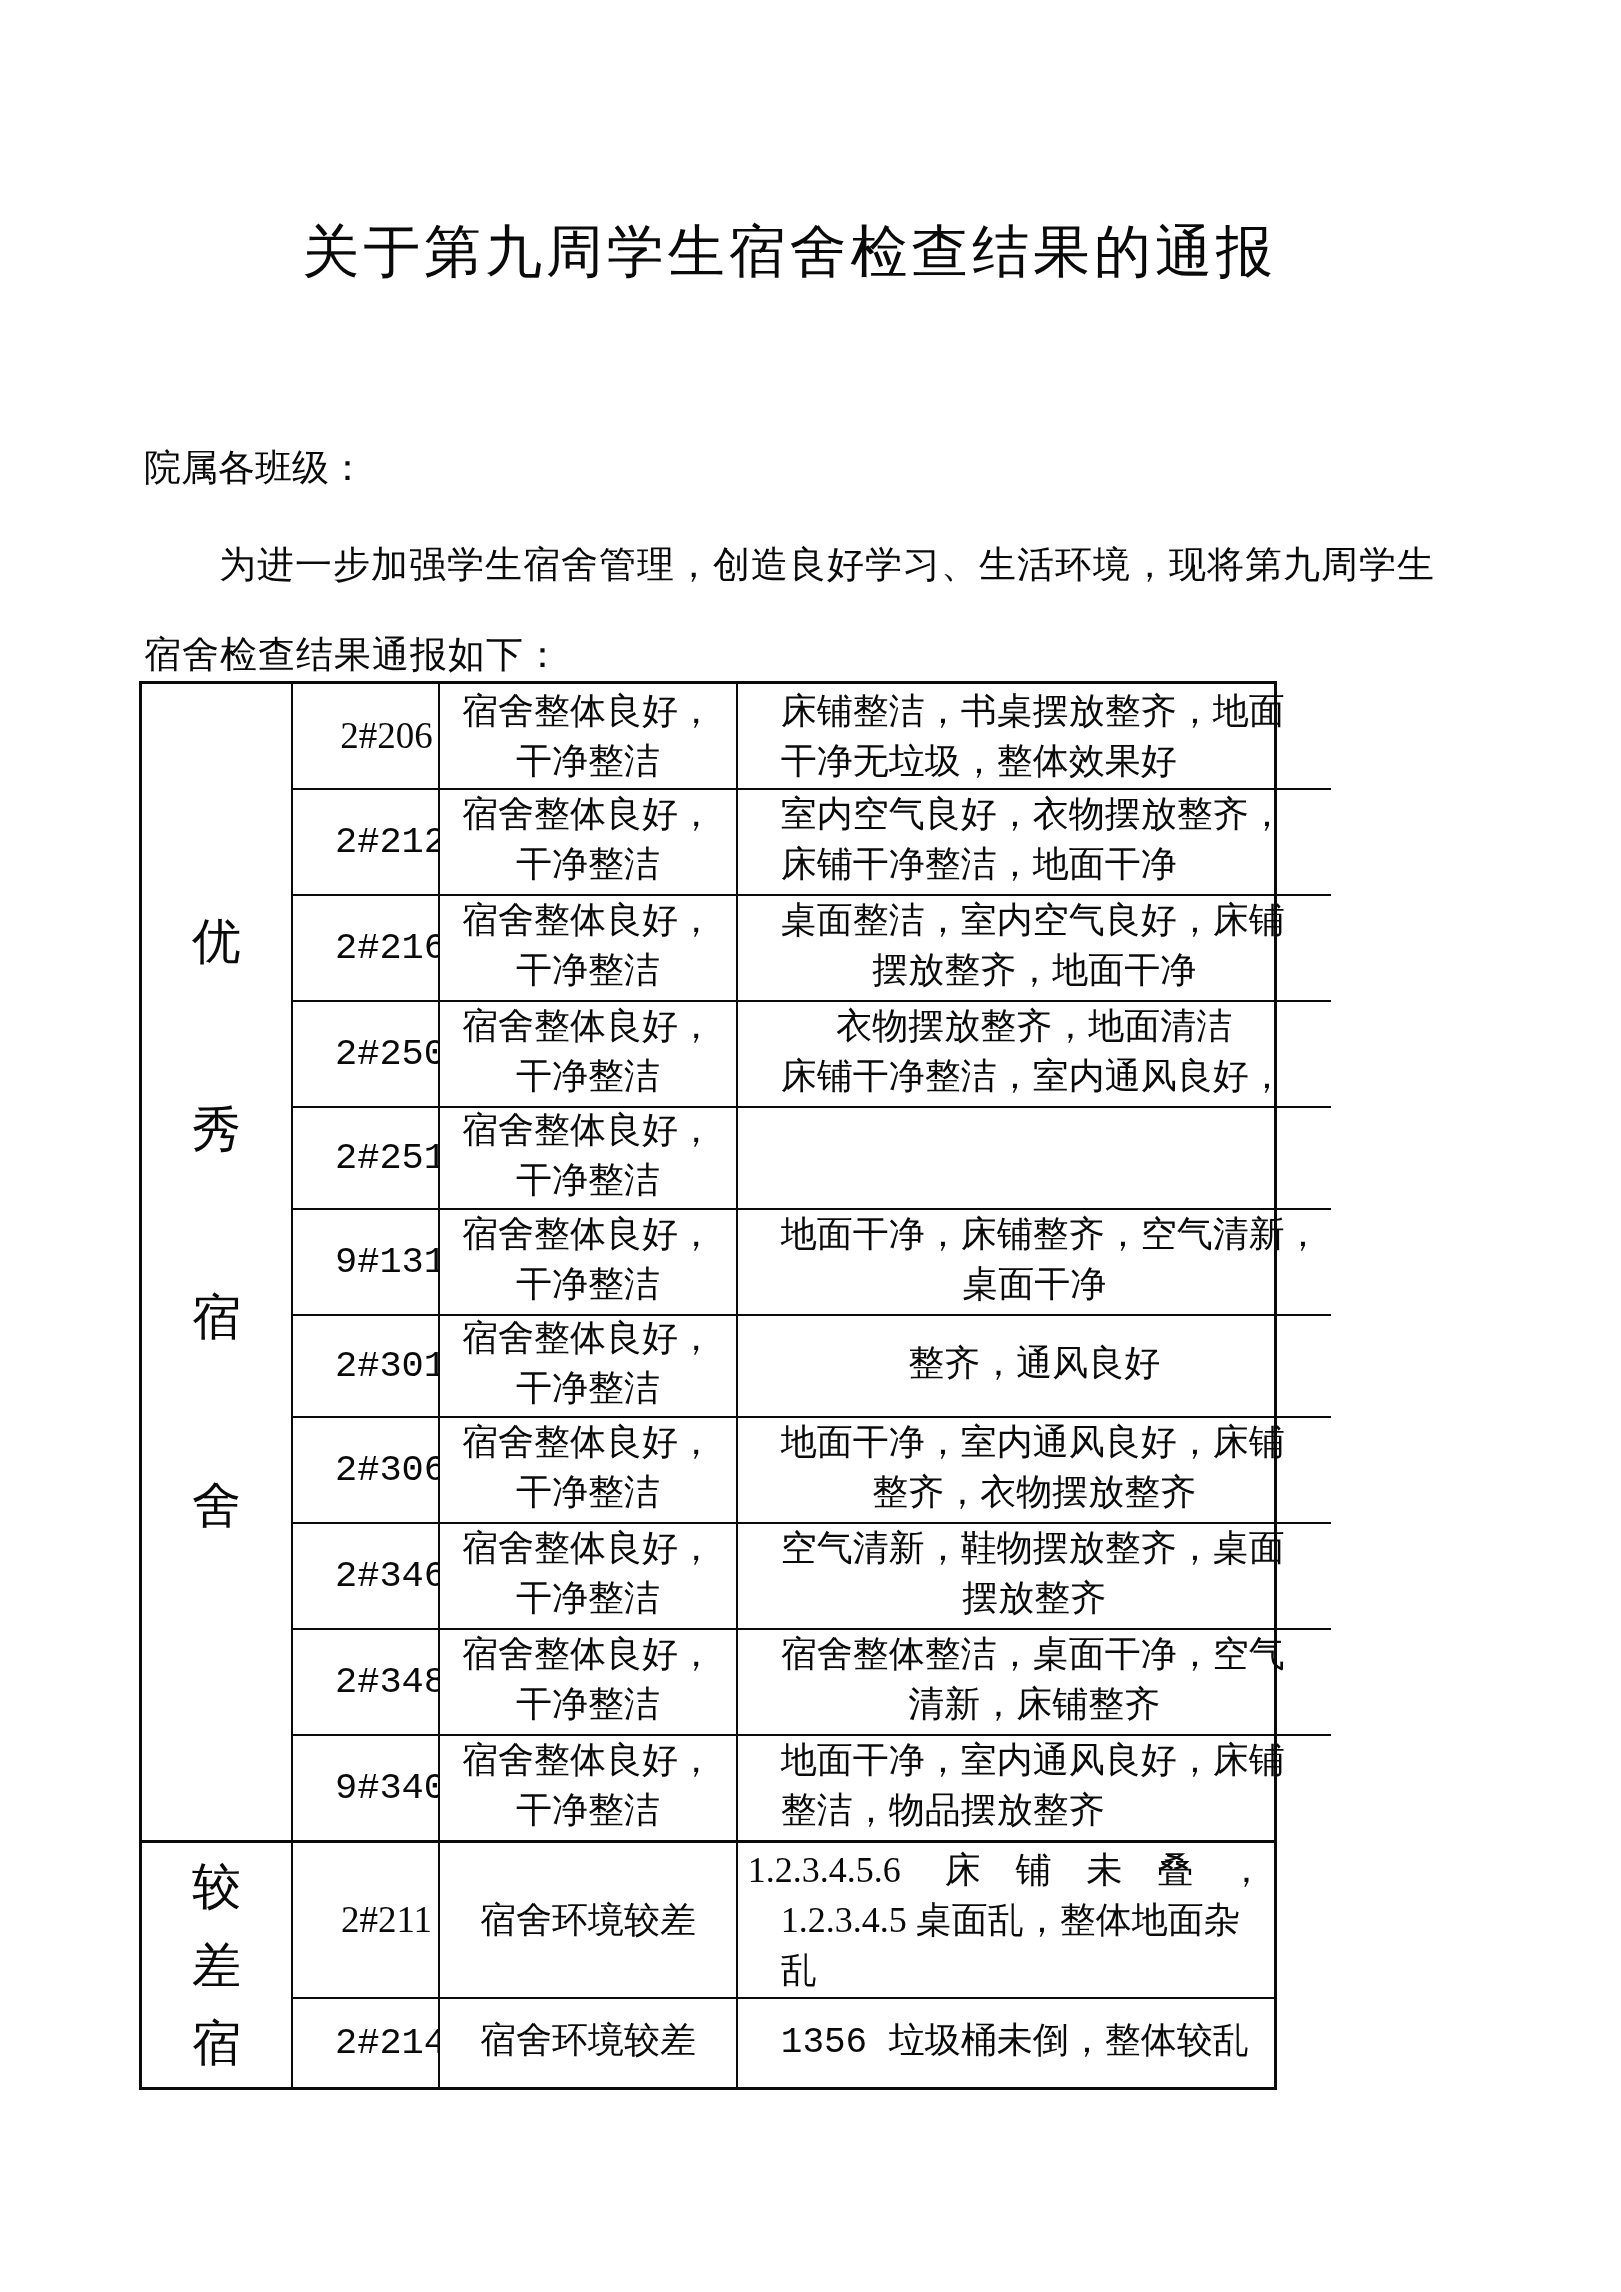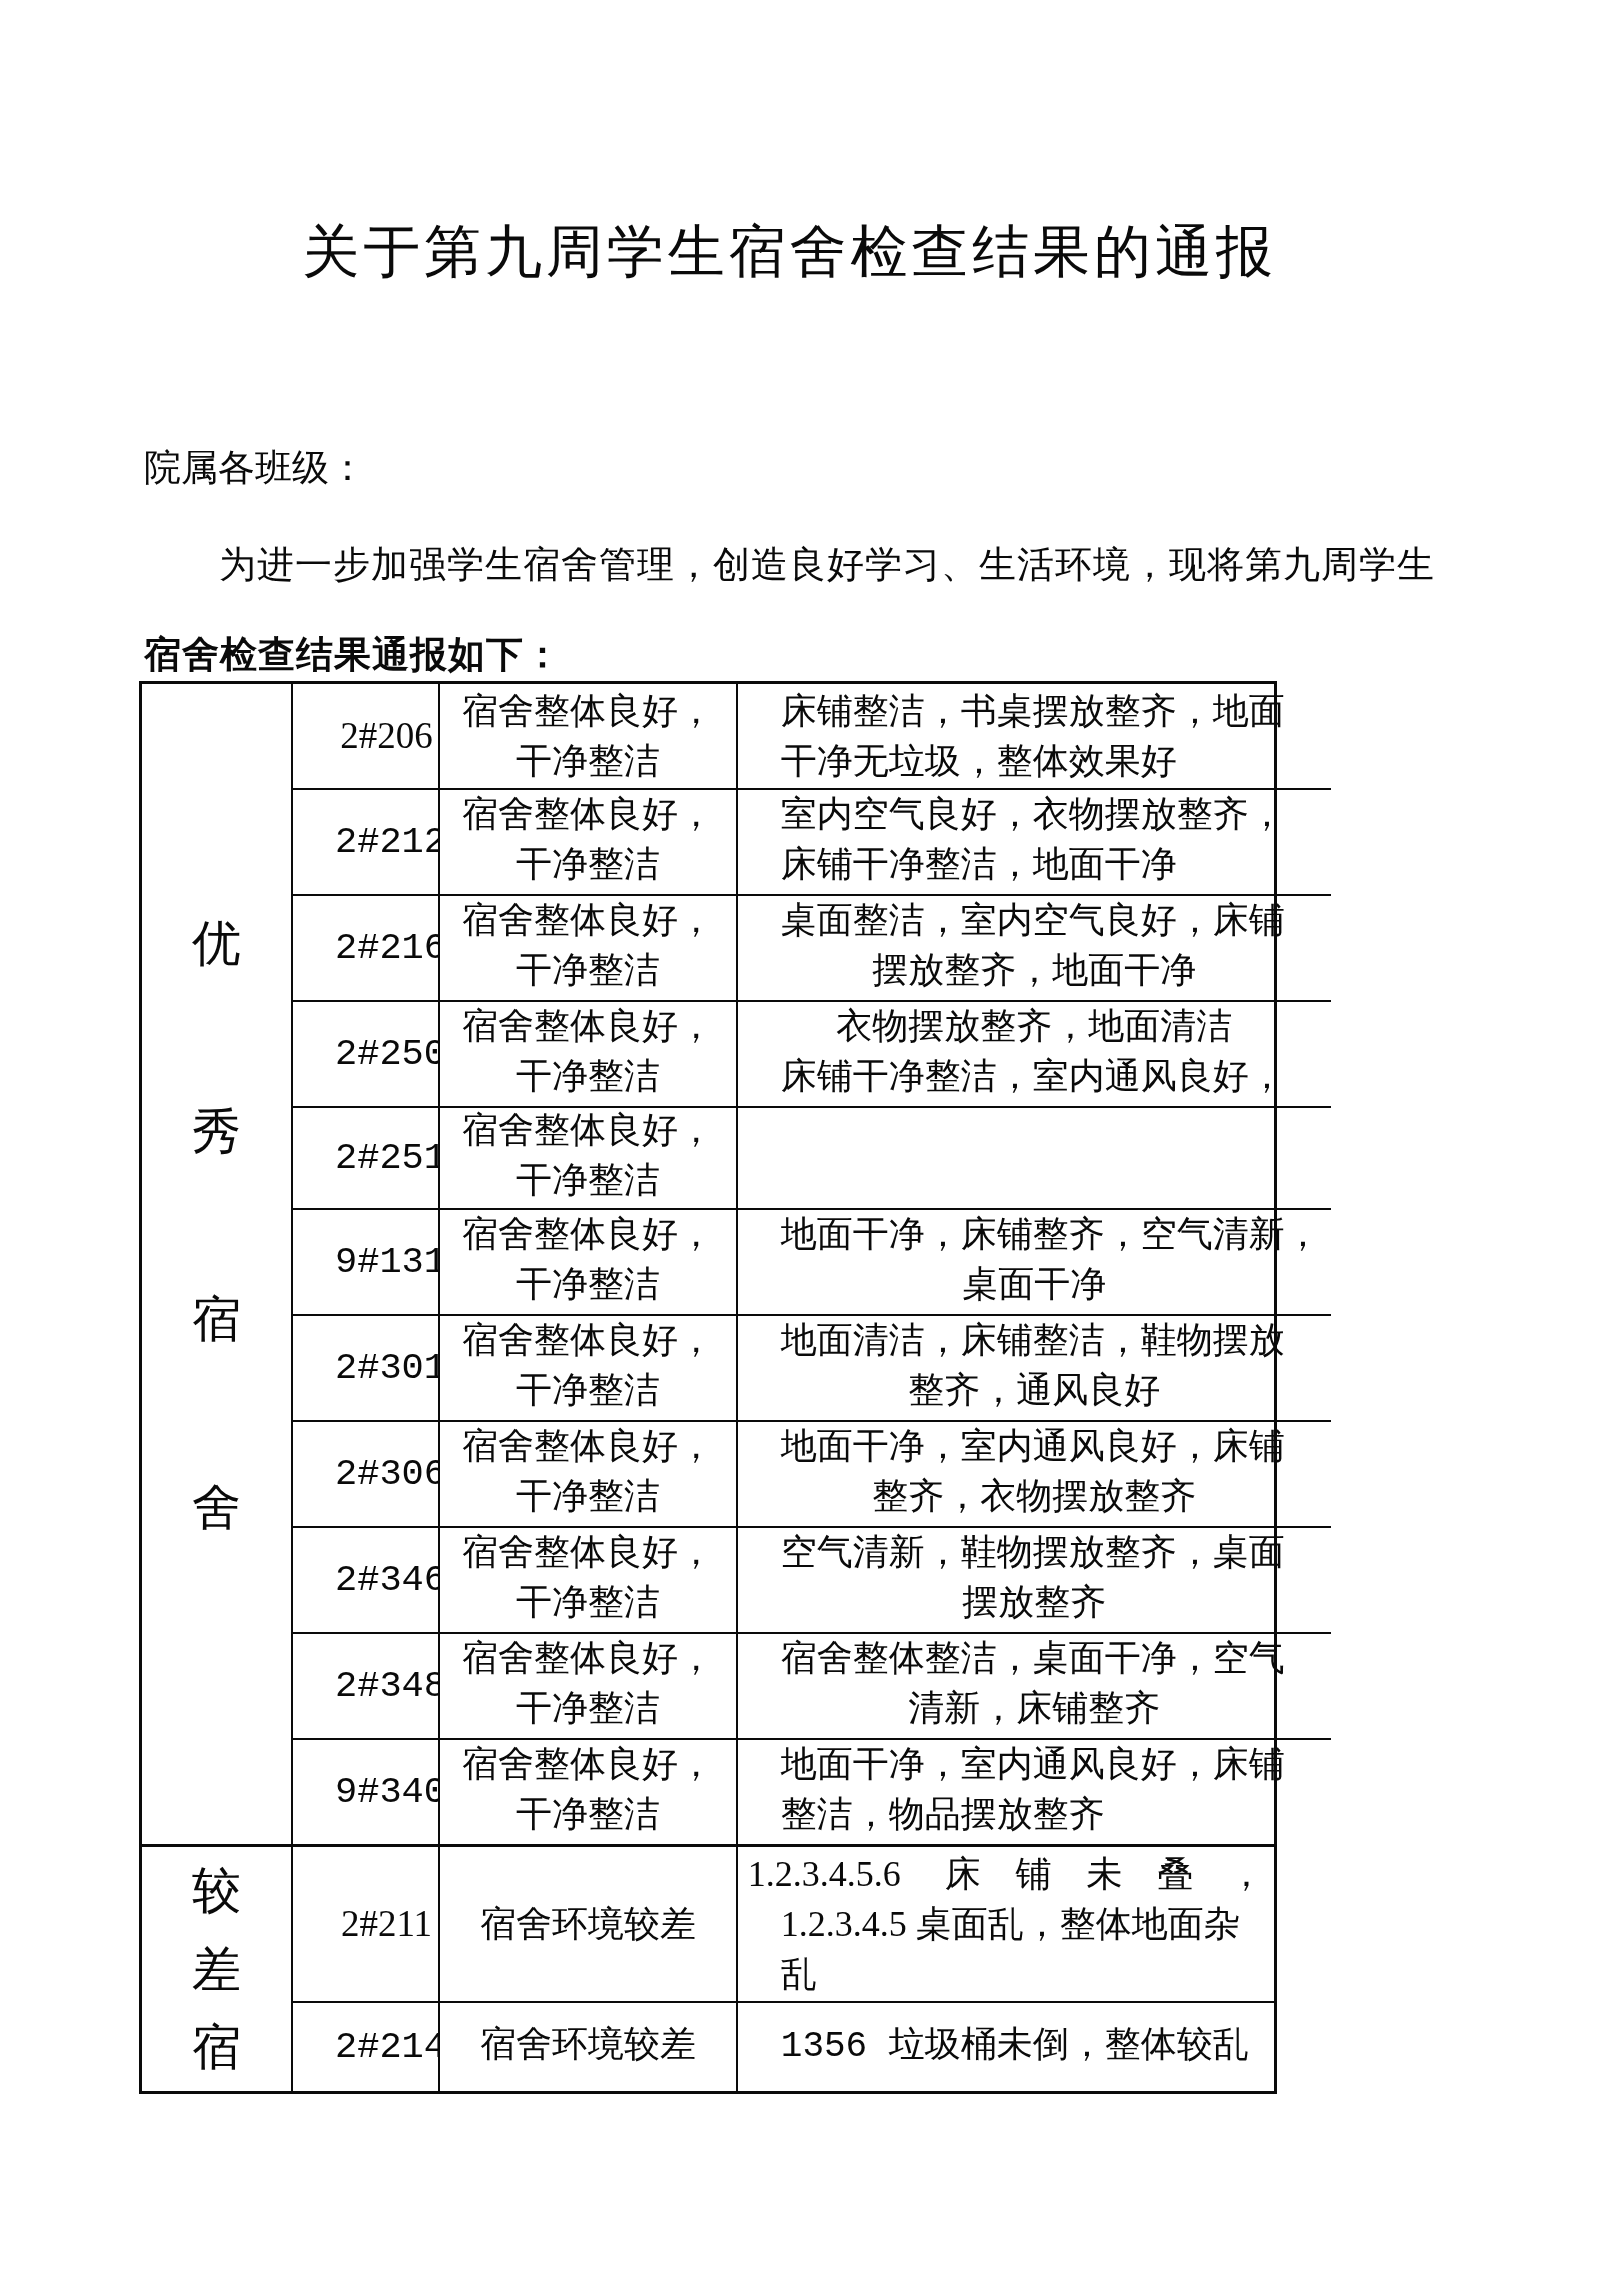--- a/index.html
+++ b/index.html
@@ -41,21 +41,20 @@
     letter-spacing: 1px;
     white-space: nowrap;
   }
   .para-line-2 {
     position: absolute;
     top: 630px;
     left: 144px;
     font-size: 37px;
     letter-spacing: 1px;
     white-space: nowrap;
-    font-weight: bold;
   }
   
   .report-table {
     position: absolute;
     top: 681px;
     left: 139px;
     width: 1138px;
     border: 3.9px solid #0a0a0a;
     box-sizing: border-box;
     font-size: 36px;
@@ -231,21 +230,20 @@
           </div>
           <div class="table-row">
             <div class="cell room-cell">
               <div class="cell-line al-center">2#301</div>
             </div>
             <div class="cell comment-cell">
               <div class="cell-line al-center">宿舍整体良好，</div>
               <div class="cell-line al-center">干净整洁</div>
             </div>
             <div class="cell detail-cell">
-              <div class="cell-line al-left">地面清洁，床铺整洁，鞋物摆放</div>
               <div class="cell-line al-center">整齐，通风良好</div>
             </div>
           </div>
           <div class="table-row">
             <div class="cell room-cell">
               <div class="cell-line al-center">2#306</div>
             </div>
             <div class="cell comment-cell">
               <div class="cell-line al-center">宿舍整体良好，</div>
               <div class="cell-line al-center">干净整洁</div>

